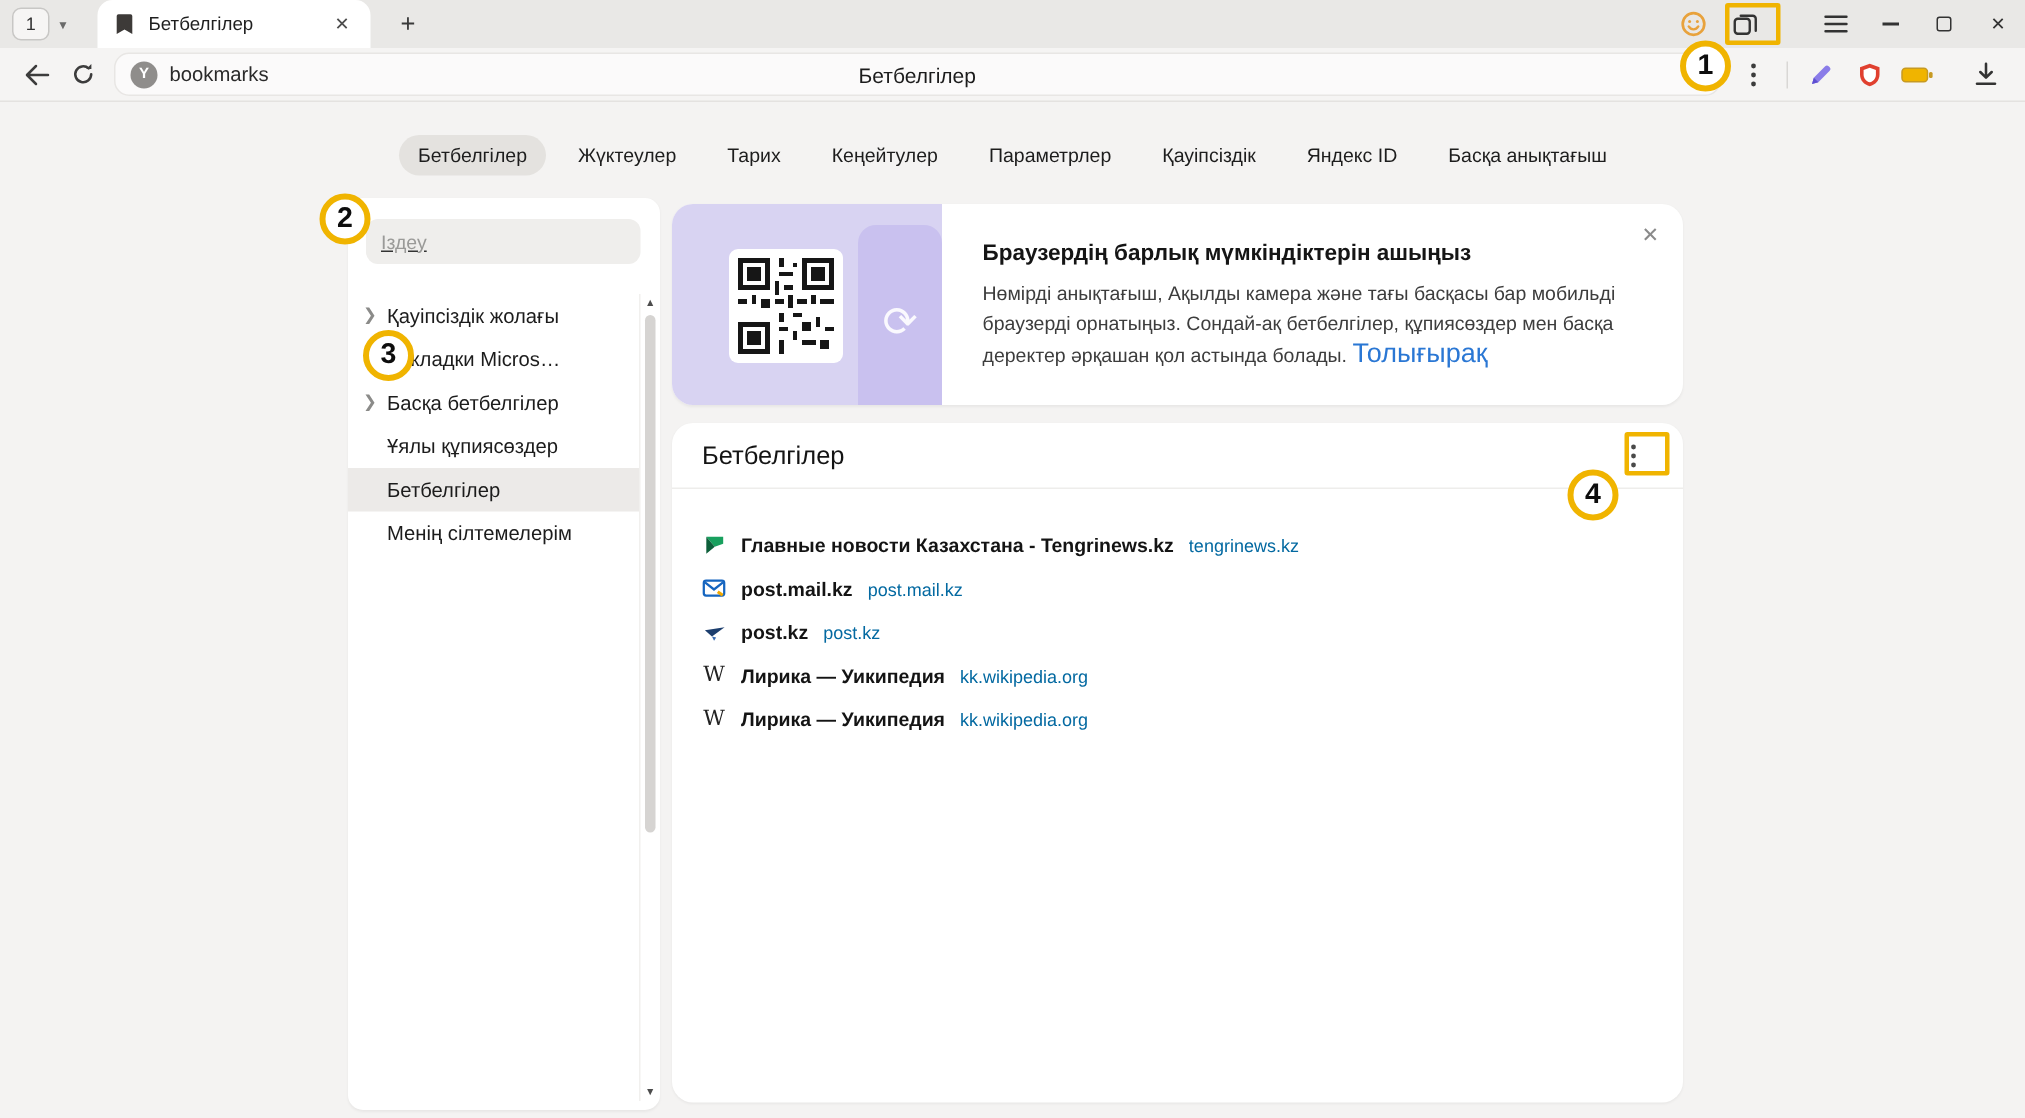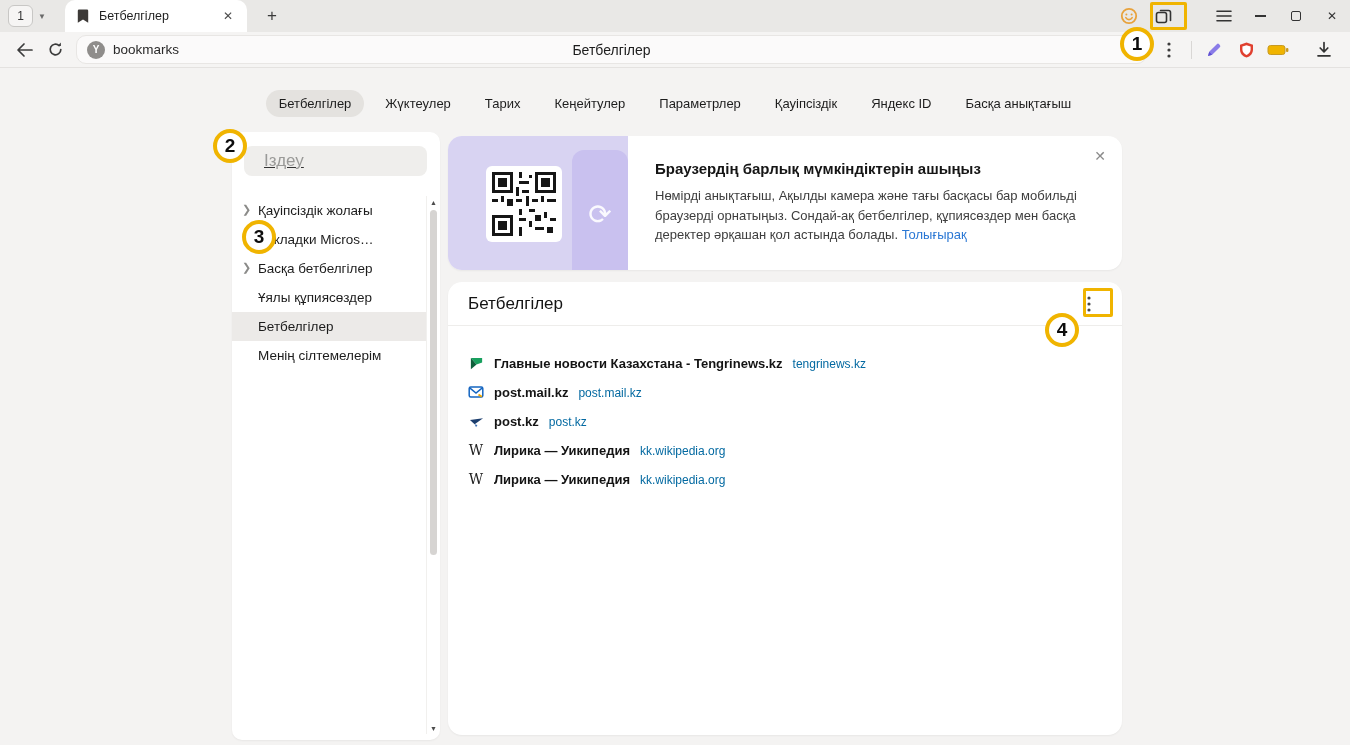--- a/index.html
+++ b/index.html
@@ -34,42 +34,42 @@
   .tool-ic { width:32px; height:28px; display:flex; align-items:center; justify-content:center; cursor:pointer; flex:0 0 auto; }
   .dl-gap { width:14px; flex:0 0 auto; }
 
   
   .navtabs { position:absolute; top:90px; left:0; right:0; display:flex; justify-content:center; gap:8px; }
   .navtab { font-size:13px; color:#1d1d1d; padding:6px 13px; border-radius:15px; white-space:nowrap; cursor:pointer; }
   .navtab.active { background:#e4e2df; }
 
   
   .sidebar { position:absolute; left:232px; top:132px; width:208px; height:608px; background:#fff; border-radius:10px; box-shadow:0 1px 2px rgba(0,0,0,0.05); }
-  .search-input { position:absolute; left:12px; top:14px; width:183px; height:30px; background:#efeeec; border:none; outline:none; border-radius:8px; padding:0 20px; font-size:17px; font-family:"Liberation Sans", sans-serif; color:#333;text-decoration:underline; }
+  .search-input { position:absolute; left:12px; top:14px; width:183px; height:30px; background:#efeeec; border:none; outline:none; border-radius:8px; padding:0 10px; font-size:13px; font-family:"Liberation Sans", sans-serif; color:#333;text-decoration:underline; }
   .search-input::placeholder { color:#9a9a98; }
   .side-list { position:absolute; left:0; top:64px; right:14px; }
   .side-item { position:relative; height:29px; display:flex; align-items:center; padding-left:26px; font-size:13.5px; color:#1c1c1c; cursor:pointer; white-space:nowrap; }
   .side-item.selected { background:#eceae8; }
   .side-chevron { position:absolute; left:10px; top:7px; color:#8b8b89; font-size:11px; }
   .side-scroll { position:absolute; right:1px; top:64px; bottom:6px; width:13px; border-left:1px solid #f1f0ee; }
   .scroll-arrow { position:absolute; left:0; width:13px; height:12px; display:flex; align-items:center; justify-content:center; font-size:7px; color:#4c4c4c; cursor:pointer; }
   .scroll-arrow.up { top:0; }
   .scroll-arrow.down { bottom:0; }
   .scroll-thumb { position:absolute; left:3px; top:14px; width:7px; height:345px; background:#d6d4d2; border-radius:4px; cursor:grab; }
 
   
   .promo { position:absolute; left:448px; top:136px; width:674px; height:134px; background:#fff; border-radius:14px; overflow:hidden; box-shadow:0 1px 2px rgba(0,0,0,0.05); }
   .promo-left { position:absolute; left:0; top:0; width:180px; height:134px; background:#d8d3f2; }
   .qr-box { position:absolute; left:38px; top:30px; width:76px; height:76px; background:#fff; border-radius:6px; padding:6px; }
   .phone { position:absolute; left:124px; top:14px; width:56px; height:132px; background:#c9c1ef; border-radius:12px; }
   .phone-sync { position:absolute; left:0; right:0; top:48px; text-align:center; font-size:28px; color:rgba(255,255,255,0.9); }
   .promo-text { position:absolute; left:207px; top:24px; width:448px; }
   .promo-title { font-size:15px; font-weight:bold; color:#151515; margin-bottom:9px; }
   .promo-body { font-size:13px; color:#3d3d3d; line-height:1.5; display:inline; }
-  .promo-link { font-size:13px; color:#2a77d4; cursor:pointer; display:inline; }
+  .promo-link { font-size:18px; color:#2a77d4; cursor:pointer; display:inline; }
   .promo-close { position:absolute; right:16px; top:12px; color:#8a8a8a; font-size:14px; cursor:pointer; }
 
   
   .bmcard { position:absolute; left:448px; top:282px; width:674px; height:453px; background:#fff; border-radius:14px; box-shadow:0 1px 2px rgba(0,0,0,0.05); }
   .bmcard-header { height:44px; display:flex; align-items:center; padding:0 20px; border-bottom:1px solid #eeedeb; }
   .bmcard-title { font-size:17px; color:#141414; }
   .kebab-btn { margin-left:auto; width:26px; height:26px; display:flex; align-items:center; justify-content:center; color:#4a4a4a; font-size:15px; letter-spacing:0; cursor:pointer; }
   .bm-list { padding:16px 20px 0 20px; }
   .bm-row { height:29px; display:flex; align-items:flex-end; gap:10px; cursor:pointer; }
   .bm-fav { width:16px; height:16px; flex:0 0 auto; display:flex; align-items:center; justify-content:center; }

